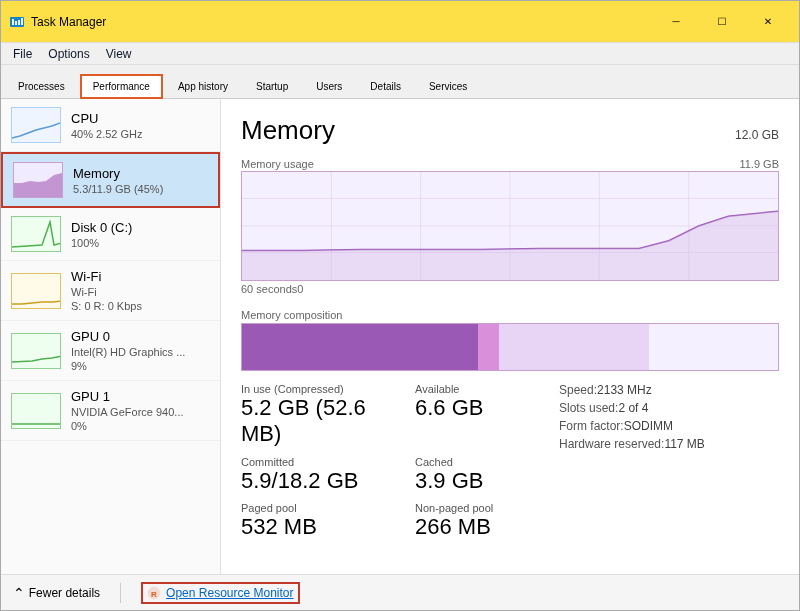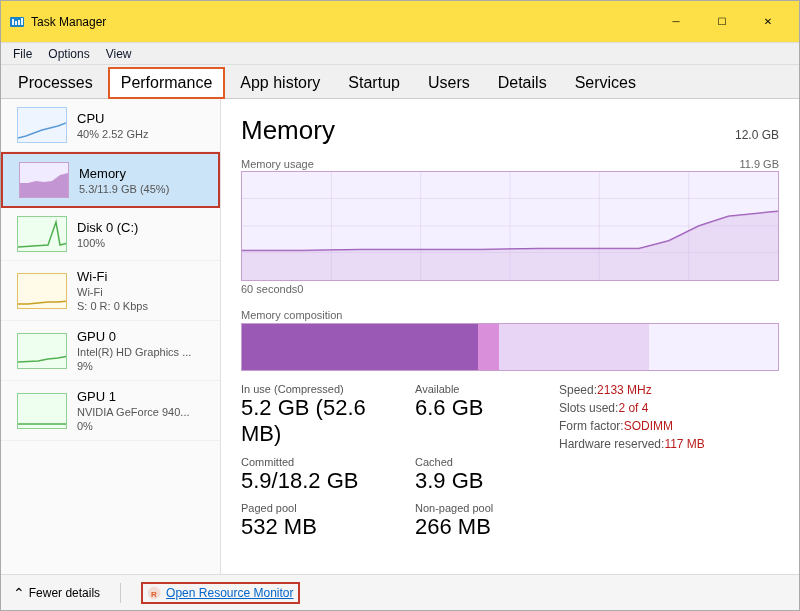--- a/index.html
+++ b/index.html
@@ -88,21 +88,21 @@
       display: flex;
       align-items: flex-end;
       background: #f0f0f0;
       border-bottom: 1px solid #ccc;
       padding: 0 4px;
     }
 
     .tab {
       padding: 6px 12px;
       cursor: pointer;
-      font-size: 16px;
+      font-size: 10px;
       color: #000;
       border: 1px solid transparent;
       margin-right: 2px;
       background: transparent;
       position: relative;
       top: 1px;
     }
 
     .tab.active {
       background: #fff;
@@ -125,21 +125,21 @@
       width: 220px;
       background: #fafafa;
       border-right: 1px solid #e0e0e0;
       overflow-y: auto;
       flex-shrink: 0;
     }
 
     .sidebar-item {
       display: flex;
       align-items: center;
-      padding: 8px 16px;
+      padding: 8px 10px;
       cursor: pointer;
       border-bottom: 1px solid #efefef;
       gap: 10px;
     }
 
     .sidebar-item.active {
       background: #cce4f7;
       border: 2px solid #c0392b;
     }
 
@@ -292,21 +292,21 @@
       display: flex;
       justify-content: flex-start;
       font-size: 12px;
     }
 
     .right-stat-key {
       color: #555;
     }
 
     .right-stat-val {
-      color: #b91c1c;
+      color: #404040;
       font-weight: 500;
     }
 
     
     .bottom-stats {
       display: flex;
       gap: 0;
       margin-top: 4px;
     }
 

